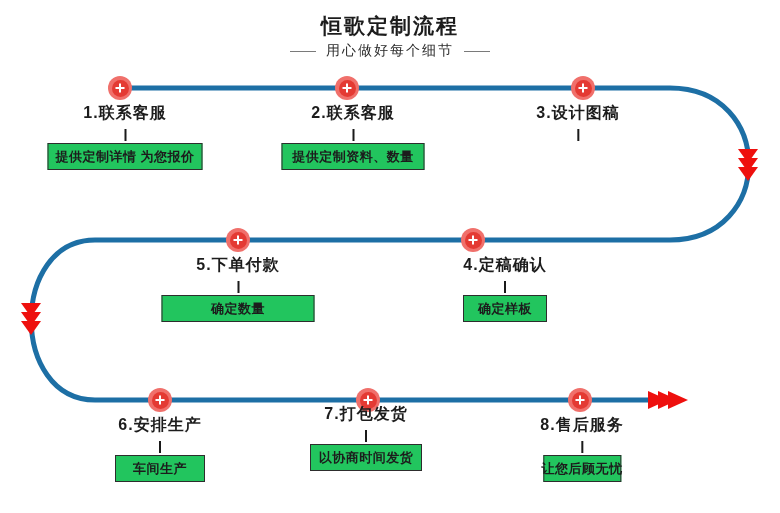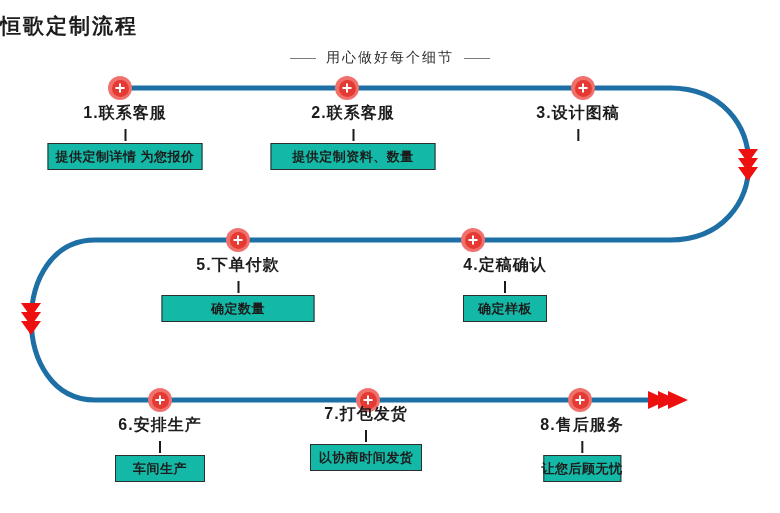--- a/index.html
+++ b/index.html
@@ -23,29 +23,30 @@
     width: 780px;
     height: 513px;
     background: #ffffff;
   }
   
   .header {
     position: absolute;
     left: 0;
     top: 12px;
     width: 100%;
+    text-align: center;
   }
   .page-title {
     font-size: 21px;
     font-weight: bold;
     color: var(--text-dark);
     letter-spacing: 2px;
   }
   .subtitle-row {
-    margin-top: 9px;
+    margin-top: 2px;
     display: flex;
     align-items: center;
     justify-content: center;
     gap: 10px;
   }
   .subtitle-text {
     font-size: 14px;
     color: #2b2b2b;
     letter-spacing: 2px;
   }
@@ -114,21 +115,21 @@
   .connector {
     width: 2px;
     height: 12px;
     background: #1a1a1a;
     margin-top: 5px;
   }
   .step-box {
     margin-top: 2px;
     height: 27px;
     border: 1px solid var(--box-border);
-    background: #14b8a6;
+    background: #22c55e;
     display: flex;
     align-items: center;
     justify-content: center;
     font-size: 13px;
     font-weight: bold;
     color: var(--text-dark);
     white-space: nowrap;
     letter-spacing: 0.5px;
   }
 </style>
@@ -215,21 +216,21 @@
   </div>
 
   <div class="step" style="left:125px; top:103px;">
     <div class="step-label">1.联系客服</div>
     <div class="connector"></div>
     <div class="step-box" style="width:155px;">提供定制详情 为您报价</div>
   </div>
   <div class="step" style="left:353px; top:103px;">
     <div class="step-label">2.联系客服</div>
     <div class="connector"></div>
-    <div class="step-box" style="width:165px;">提供定制资料、数量</div>
+    <div class="step-box" style="width:143px;">提供定制资料、数量</div>
   </div>
   <div class="step" style="left:578px; top:103px;">
     <div class="step-label">3.设计图稿</div>
     <div class="connector"></div>
   </div>
 
   <div class="step" style="left:477px; top:255px;margin-left:28px;">
     <div class="step-label">4.定稿确认</div>
     <div class="connector"></div>
     <div class="step-box" style="width:84px;">确定样板</div>

